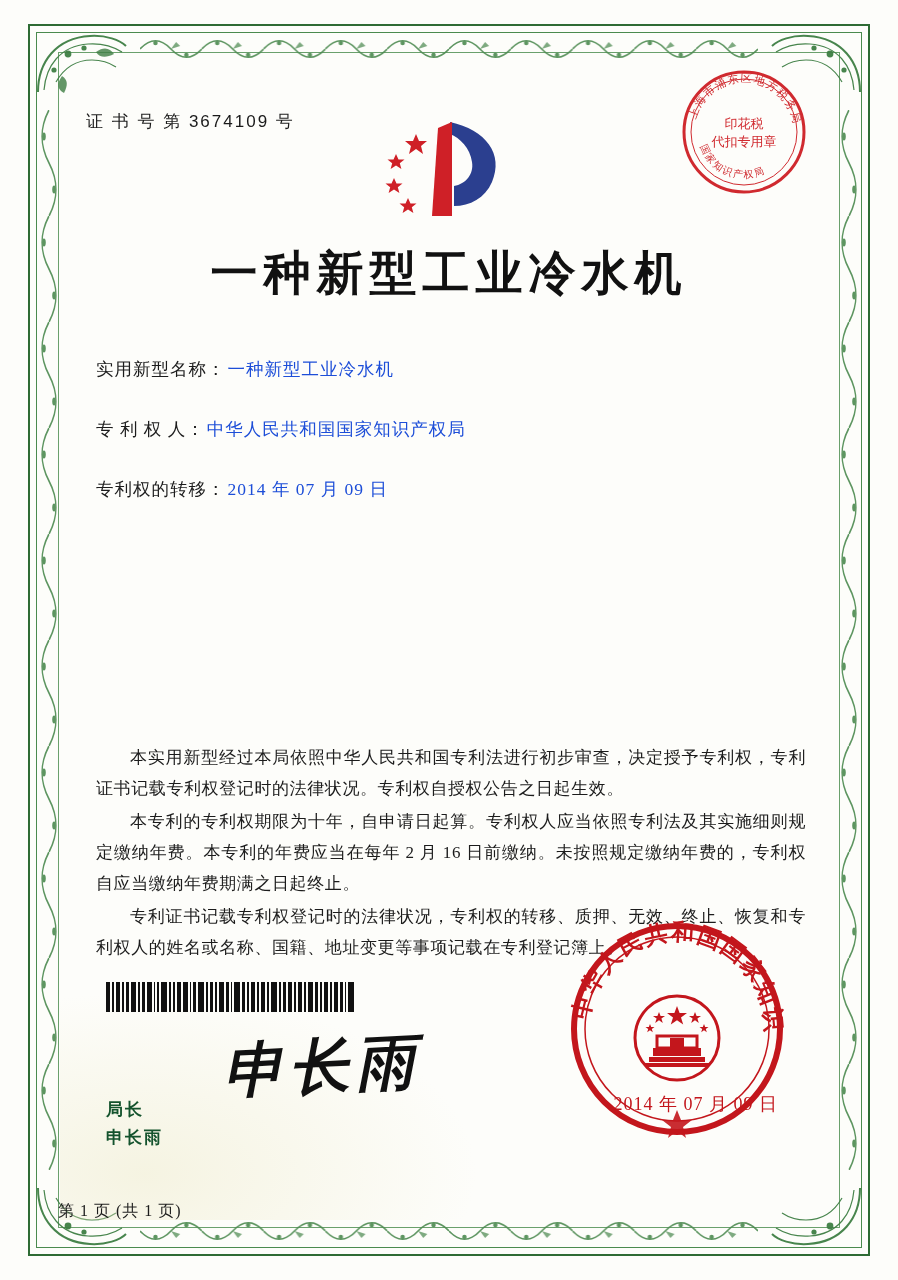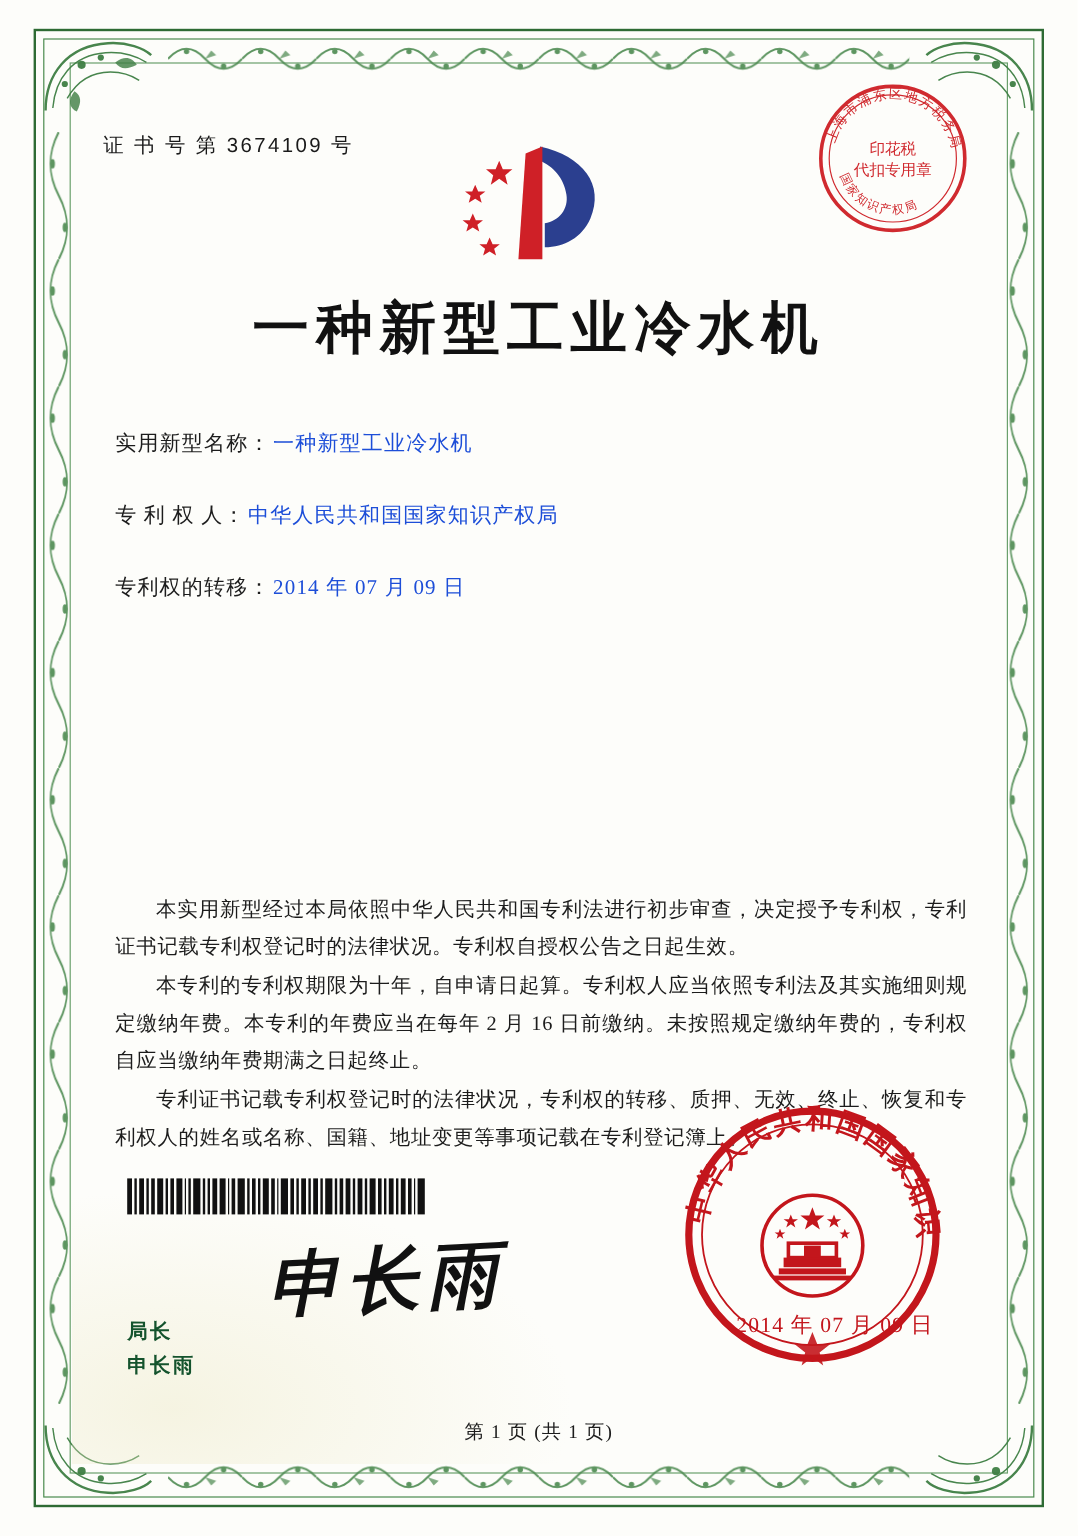--- a/index.html
+++ b/index.html
@@ -227,22 +227,22 @@
     color: #c3161c;
     letter-spacing: 1px;
     white-space: nowrap;
     font-family: "Liberation Serif", "DejaVu Serif", serif;
   }
 
   .page-footer {
     position: absolute;
     left: 0;
     right: 0;
-    bottom: 24px;
-    text-align: center;
+    bottom: 6px;
+    text-align: left;
     font-size: 16px;
     color: #1c1c1c;
     letter-spacing: 1px;
   }
 
   
   .paper-tint {
     position: absolute;
     left: 60px;
     bottom: 60px;

